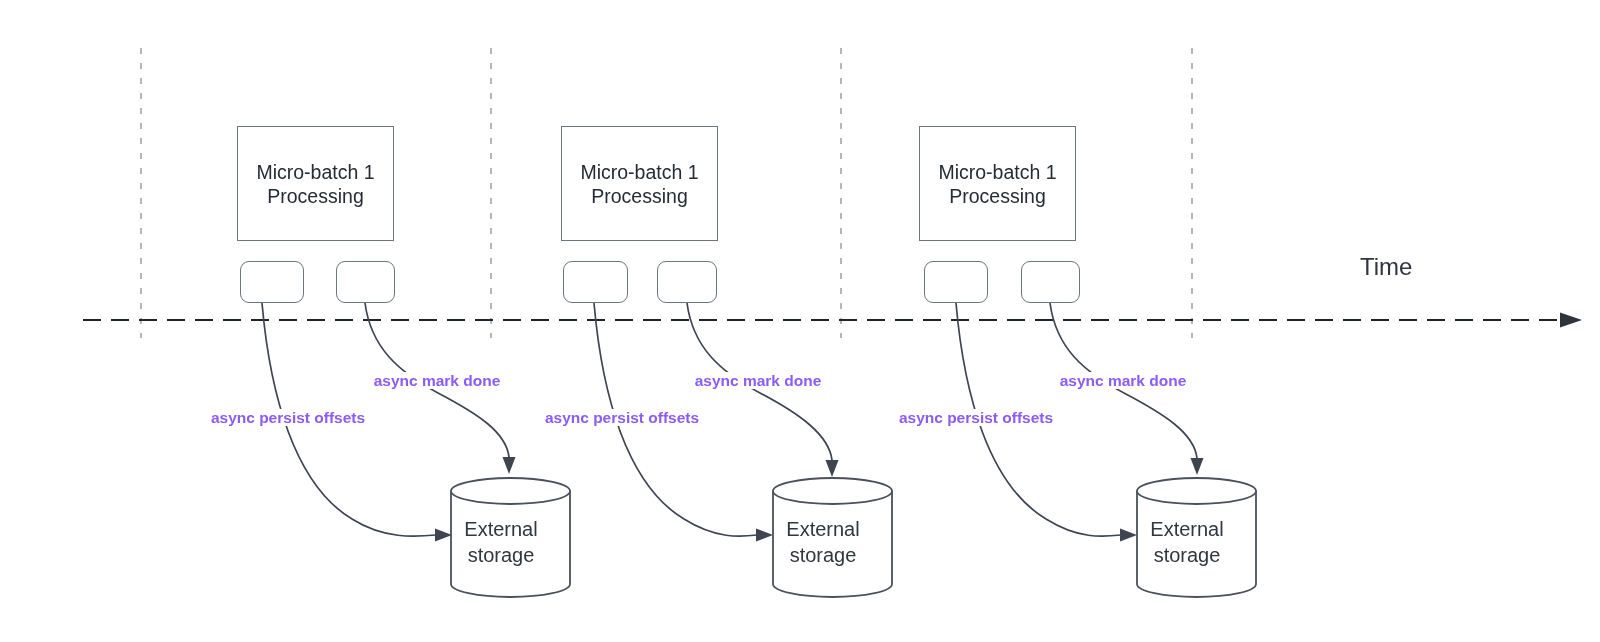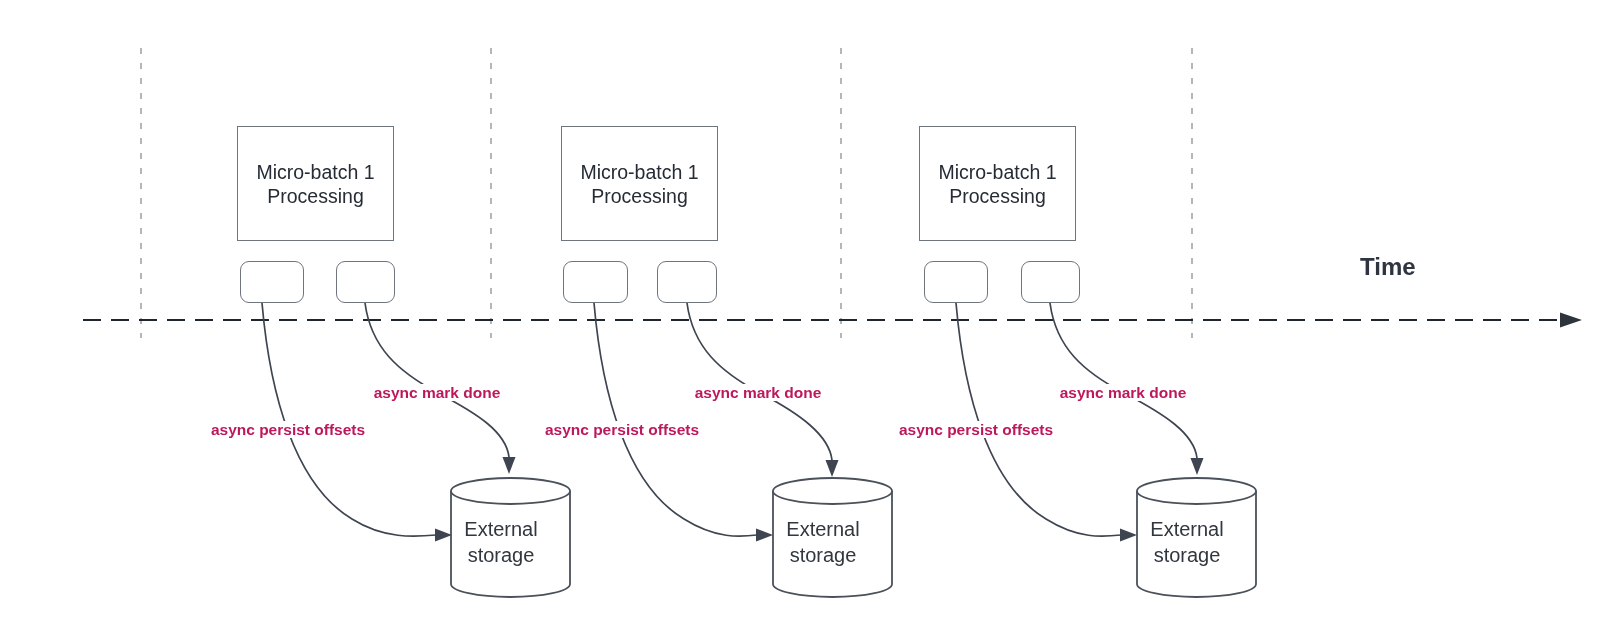--- a/index.html
+++ b/index.html
@@ -47,43 +47,41 @@
     border-radius: 9px;
     background: #ffffff;
     box-sizing: border-box;
   }
   .edge-label {
     position: absolute;
     transform: translateX(-50%);
     white-space: nowrap;
     font-size: 15.5px;
     font-weight: 700;
-    color: #be185d;
+    color: #8b5cf6;
     background: #ffffff;
     padding: 0 3px;
     line-height: 17px;
-    margin-top: 12px;
   }
   .storage-label {
     position: absolute;
     top: 516px;
     width: 100px;
     text-align: center;
     font-size: 20px;
     line-height: 26px;
     color: #31373f;
   }
   .time-label {
     position: absolute;
     left: 1360px;
     top: 252px;
     font-size: 24px;
     line-height: 30px;
     color: #2e3540;
-    font-weight: bold;
   }
 </style>
 </head>
 <body>
 
 <div id="canvas">
 
   <svg id="shapes-svg" viewBox="0 0 1600 642" xmlns="http://www.w3.org/2000/svg">
 
     <line x1="141" y1="48" x2="141" y2="338" stroke="#9aa0a6" stroke-width="1.5" stroke-dasharray="6 9"></line>

